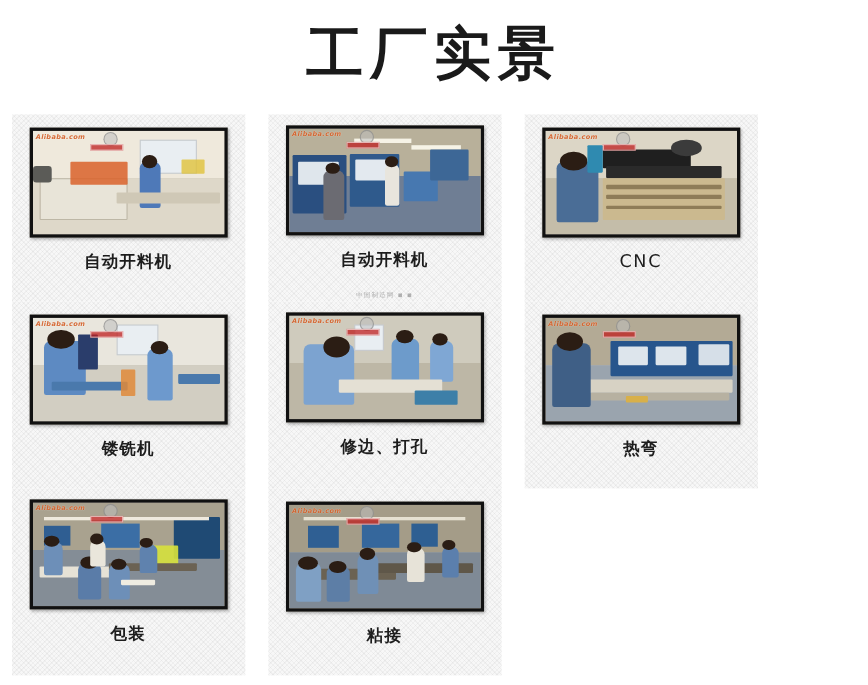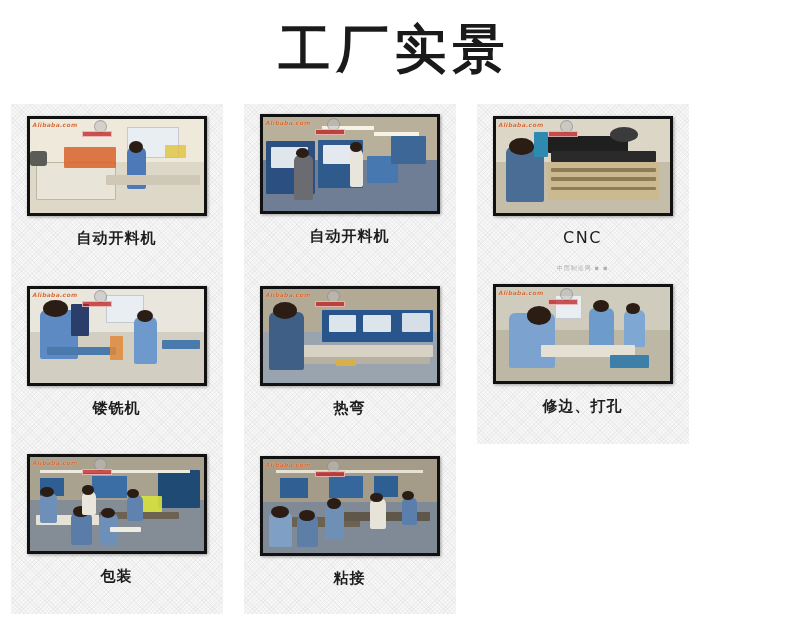--- a/index.html
+++ b/index.html
@@ -259,20 +259,44 @@
               <div class="mach" style="left:46%;top:50%;width:8%;height:26%;background:#e08a3a;opacity:.85"></div>
               <div class="mach" style="left:76%;top:54%;width:22%;height:10%;background:#4a79ac"></div>
             </div>
             <div class="watermark" style="color: rgb(212, 97, 42);">Alibaba.com</div>
             <div class="wm-badge"></div>
             <div class="wm-bar"></div>
           </div>
           <div class="caption">镂铣机</div>
         </div>
       </div>
+      <div class="cell col3">
+        <div class="card">
+          <div class="artifact">中国制造网 ◾ ◾</div>
+          <div class="photo">
+            <div class="photo-inner">
+              <div class="sky" style="background: rgb(207, 203, 189);"></div>
+              <div class="floor" style="background: rgb(189, 183, 166);"></div>
+              <div class="win" style="left:34%;top:8%;width:16%;height:26%"></div>
+              <div class="worker" style="left:8%;top:28%;width:26%;height:58%;background:#7ca3d0"></div>
+              <div class="head" style="left:18%;top:20%;width:14%;height:20%"></div>
+              <div class="worker" style="left:54%;top:22%;width:14%;height:46%;background:#6d9bcb"></div>
+              <div class="head" style="left:56%;top:14%;width:9%;height:13%"></div>
+              <div class="worker" style="left:74%;top:24%;width:12%;height:40%;background:#7fa7d4"></div>
+              <div class="head" style="left:75%;top:17%;width:8%;height:12%"></div>
+              <div class="mach" style="left:26%;top:62%;width:54%;height:12%;background:#e4e0d4"></div>
+              <div class="mach" style="left:66%;top:72%;width:22%;height:14%;background:#3d7fa8"></div>
+            </div>
+            <div class="watermark" style="color: rgb(212, 97, 42);">Alibaba.com</div>
+            <div class="wm-badge"></div>
+            <div class="wm-bar"></div>
+          </div>
+          <div class="caption">修边、打孔</div>
+        </div>
+      </div>
       <div class="cell col1">
         <div class="card">
           <div class="photo">
             <div class="photo-inner">
               <div class="sky" style="background: rgb(179, 170, 149);"></div>
               <div class="floor" style="background: rgb(154, 164, 174);"></div>
               <div class="mach" style="left:34%;top:22%;width:64%;height:34%;background:#27558c"></div>
               <div class="mach" style="left:38%;top:28%;width:16%;height:18%;background:#dde5ec"></div>
               <div class="mach" style="left:58%;top:28%;width:16%;height:18%;background:#dde5ec"></div>
               <div class="mach" style="left:80%;top:26%;width:16%;height:20%;background:#d6dfe8"></div>
@@ -280,44 +304,20 @@
               <div class="mach" style="left:24%;top:72%;width:72%;height:8%;background:#b7b1a1"></div>
               <div class="worker" style="left:4%;top:24%;width:20%;height:62%;background:#3f5f86"></div>
               <div class="head" style="left:6%;top:14%;width:14%;height:18%"></div>
               <div class="mach" style="left:42%;top:76%;width:12%;height:6%;background:#d8b04a"></div>
             </div>
             <div class="watermark" style="color: rgb(212, 97, 42);">Alibaba.com</div>
             <div class="wm-badge"></div>
             <div class="wm-bar"></div>
           </div>
           <div class="caption">热弯</div>
-        </div>
-      </div>
-      <div class="cell col3">
-        <div class="card">
-          <div class="artifact">中国制造网 ◾ ◾</div>
-          <div class="photo">
-            <div class="photo-inner">
-              <div class="sky" style="background: rgb(207, 203, 189);"></div>
-              <div class="floor" style="background: rgb(189, 183, 166);"></div>
-              <div class="win" style="left:34%;top:8%;width:16%;height:26%"></div>
-              <div class="worker" style="left:8%;top:28%;width:26%;height:58%;background:#7ca3d0"></div>
-              <div class="head" style="left:18%;top:20%;width:14%;height:20%"></div>
-              <div class="worker" style="left:54%;top:22%;width:14%;height:46%;background:#6d9bcb"></div>
-              <div class="head" style="left:56%;top:14%;width:9%;height:13%"></div>
-              <div class="worker" style="left:74%;top:24%;width:12%;height:40%;background:#7fa7d4"></div>
-              <div class="head" style="left:75%;top:17%;width:8%;height:12%"></div>
-              <div class="mach" style="left:26%;top:62%;width:54%;height:12%;background:#e4e0d4"></div>
-              <div class="mach" style="left:66%;top:72%;width:22%;height:14%;background:#3d7fa8"></div>
-            </div>
-            <div class="watermark" style="color: rgb(212, 97, 42);">Alibaba.com</div>
-            <div class="wm-badge"></div>
-            <div class="wm-bar"></div>
-          </div>
-          <div class="caption">修边、打孔</div>
         </div>
       </div>
       <div class="cell col3">
         <div class="card">
           <div class="photo">
             <div class="photo-inner">
               <div class="sky" style="background: rgb(169, 162, 143);"></div>
               <div class="floor" style="background: rgb(132, 141, 150);"></div>
               <div class="win" style="left:6%;top:22%;width:14%;height:20%;background:#2f5e92;border:0"></div>
               <div class="win" style="left:36%;top:20%;width:20%;height:24%;background:#3b6ea5;border:0"></div>

